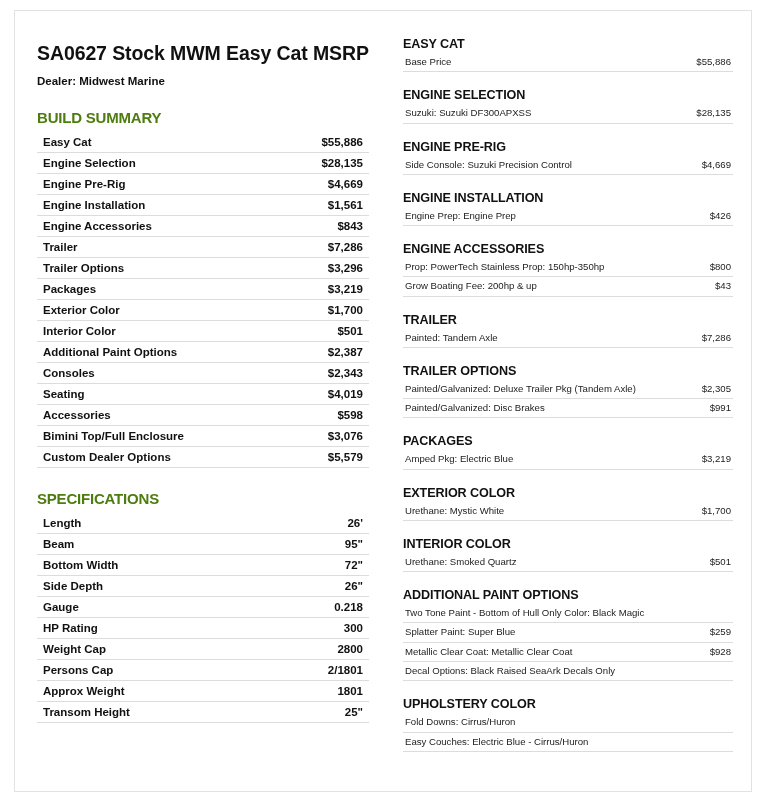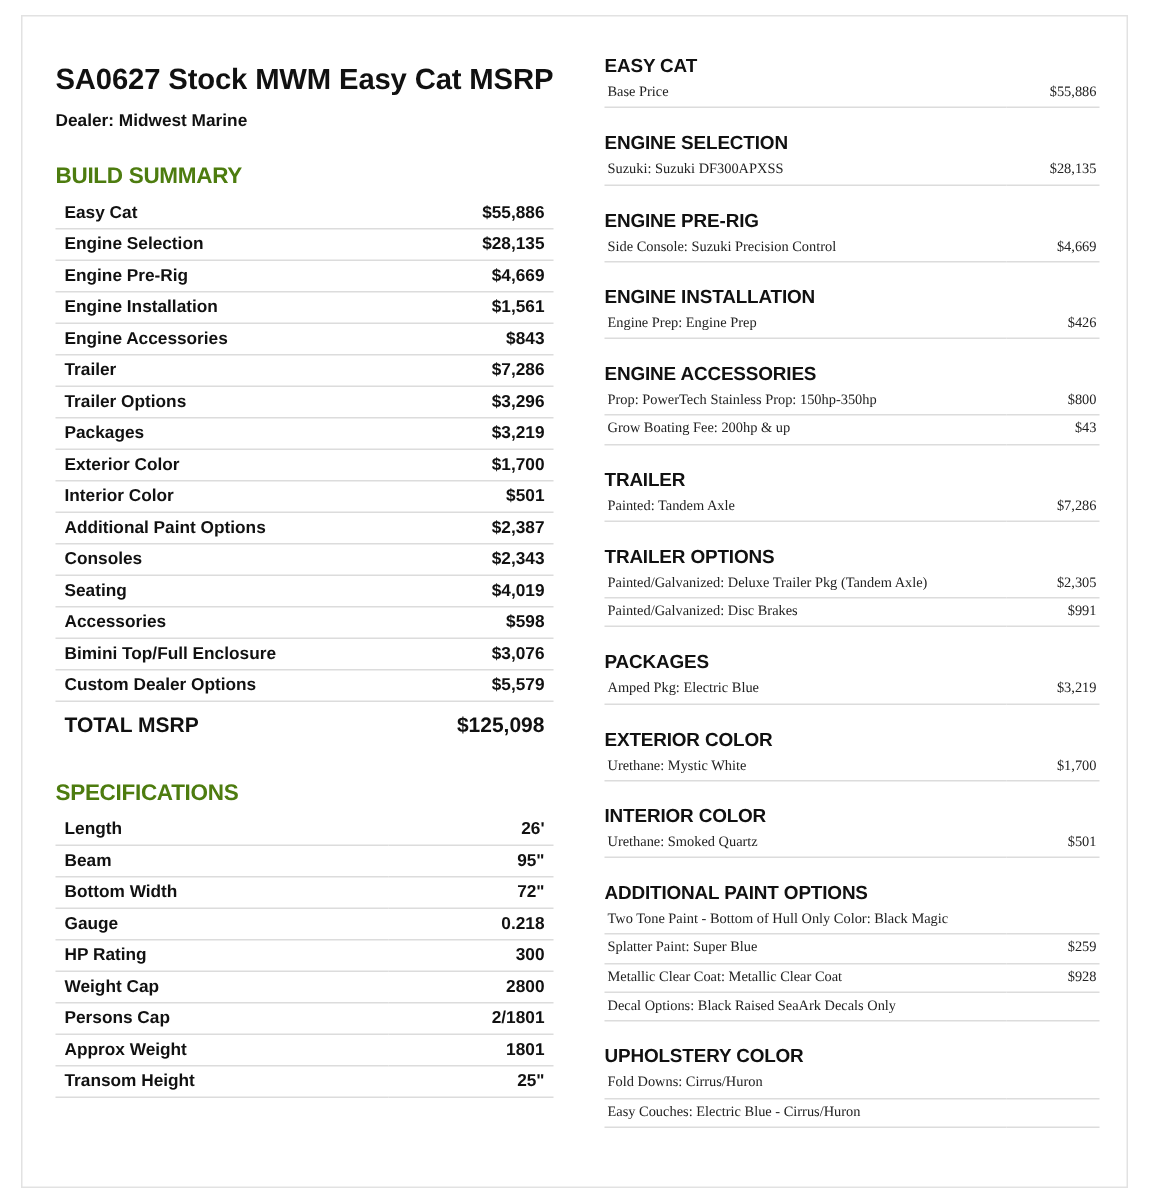--- a/index.html
+++ b/index.html
@@ -107,21 +107,20 @@
     letter-spacing: -0.1px;
   }
   h3.opt-head.first { margin-top: 2px; }
   .opt-table {
     width: 100%;
     border-collapse: collapse;
     font-size: 9.6px;
   }
   .opt-table tr {
     border-bottom: 1px solid #dcdcdc;
-    font-family: Liberation Serif, serif;
   }
   .opt-table td {
     padding: 3px 2px 3px 2px;
     color: #222;
     vertical-align: top;
     line-height: 1.28;
   }
   .opt-table td.price {
     text-align: right;
     white-space: nowrap;
@@ -200,43 +199,43 @@
                 <td class="val">$598</td>
               </tr>
               <tr>
                 <td>Bimini Top/Full Enclosure</td>
                 <td class="val">$3,076</td>
               </tr>
               <tr>
                 <td>Custom Dealer Options</td>
                 <td class="val">$5,579</td>
               </tr>
-              <tr class="total">
-                <td>TOTAL MSRP</td>
-                <td class="val">$125,098</td>
-              </tr>
             </tbody>
         </table>
 
         <h2 class="section-head">SPECIFICATIONS</h2>
         <table class="spec-table">
           <tbody id="spec-rows">
               <tr>
                 <td>Length</td>
                 <td class="val">26'</td>
               </tr>
               <tr>
                 <td>Beam</td>
                 <td class="val">95"</td>
               </tr>
               <tr>
                 <td>Bottom Width</td>
                 <td class="val">72"</td>
               </tr>
               <tr>
+                <td>Side Depth</td>
+                <td class="val">26"</td>
+              </tr>
+              <tr>
                 <td>Gauge</td>
                 <td class="val">0.218</td>
               </tr>
               <tr>
                 <td>HP Rating</td>
                 <td class="val">300</td>
               </tr>
               <tr>
                 <td>Weight Cap</td>
                 <td class="val">2800</td>

